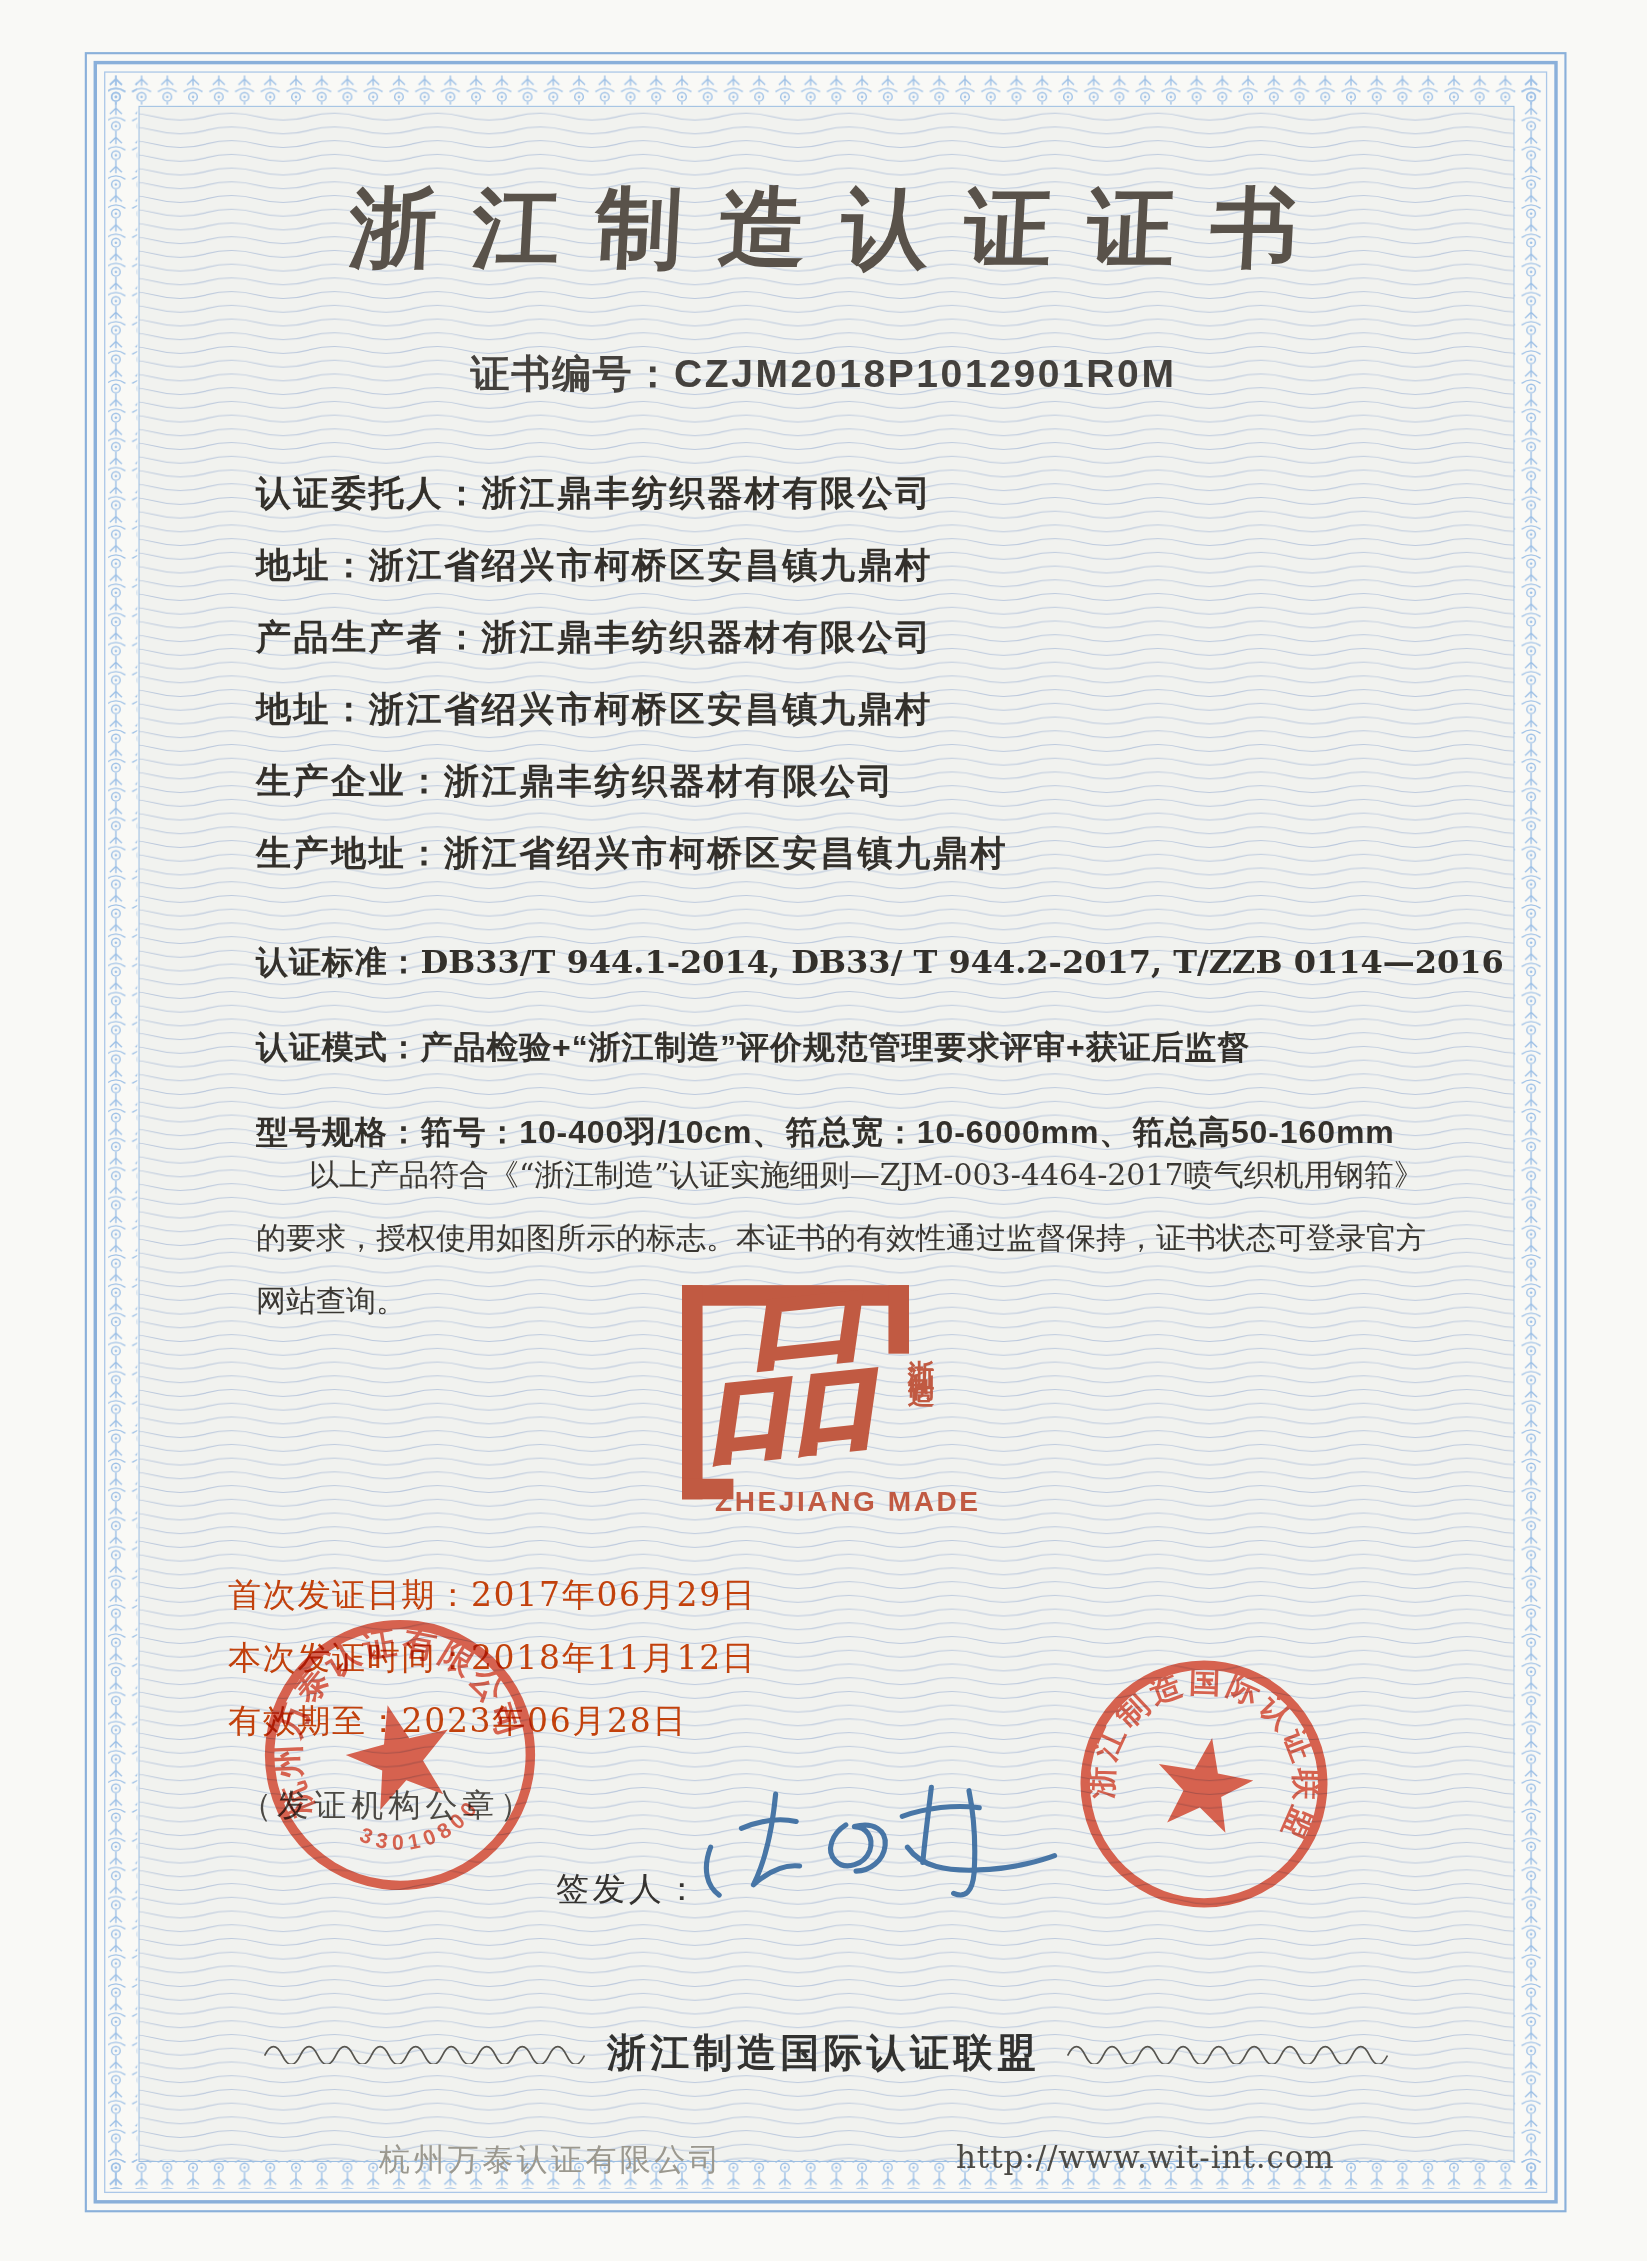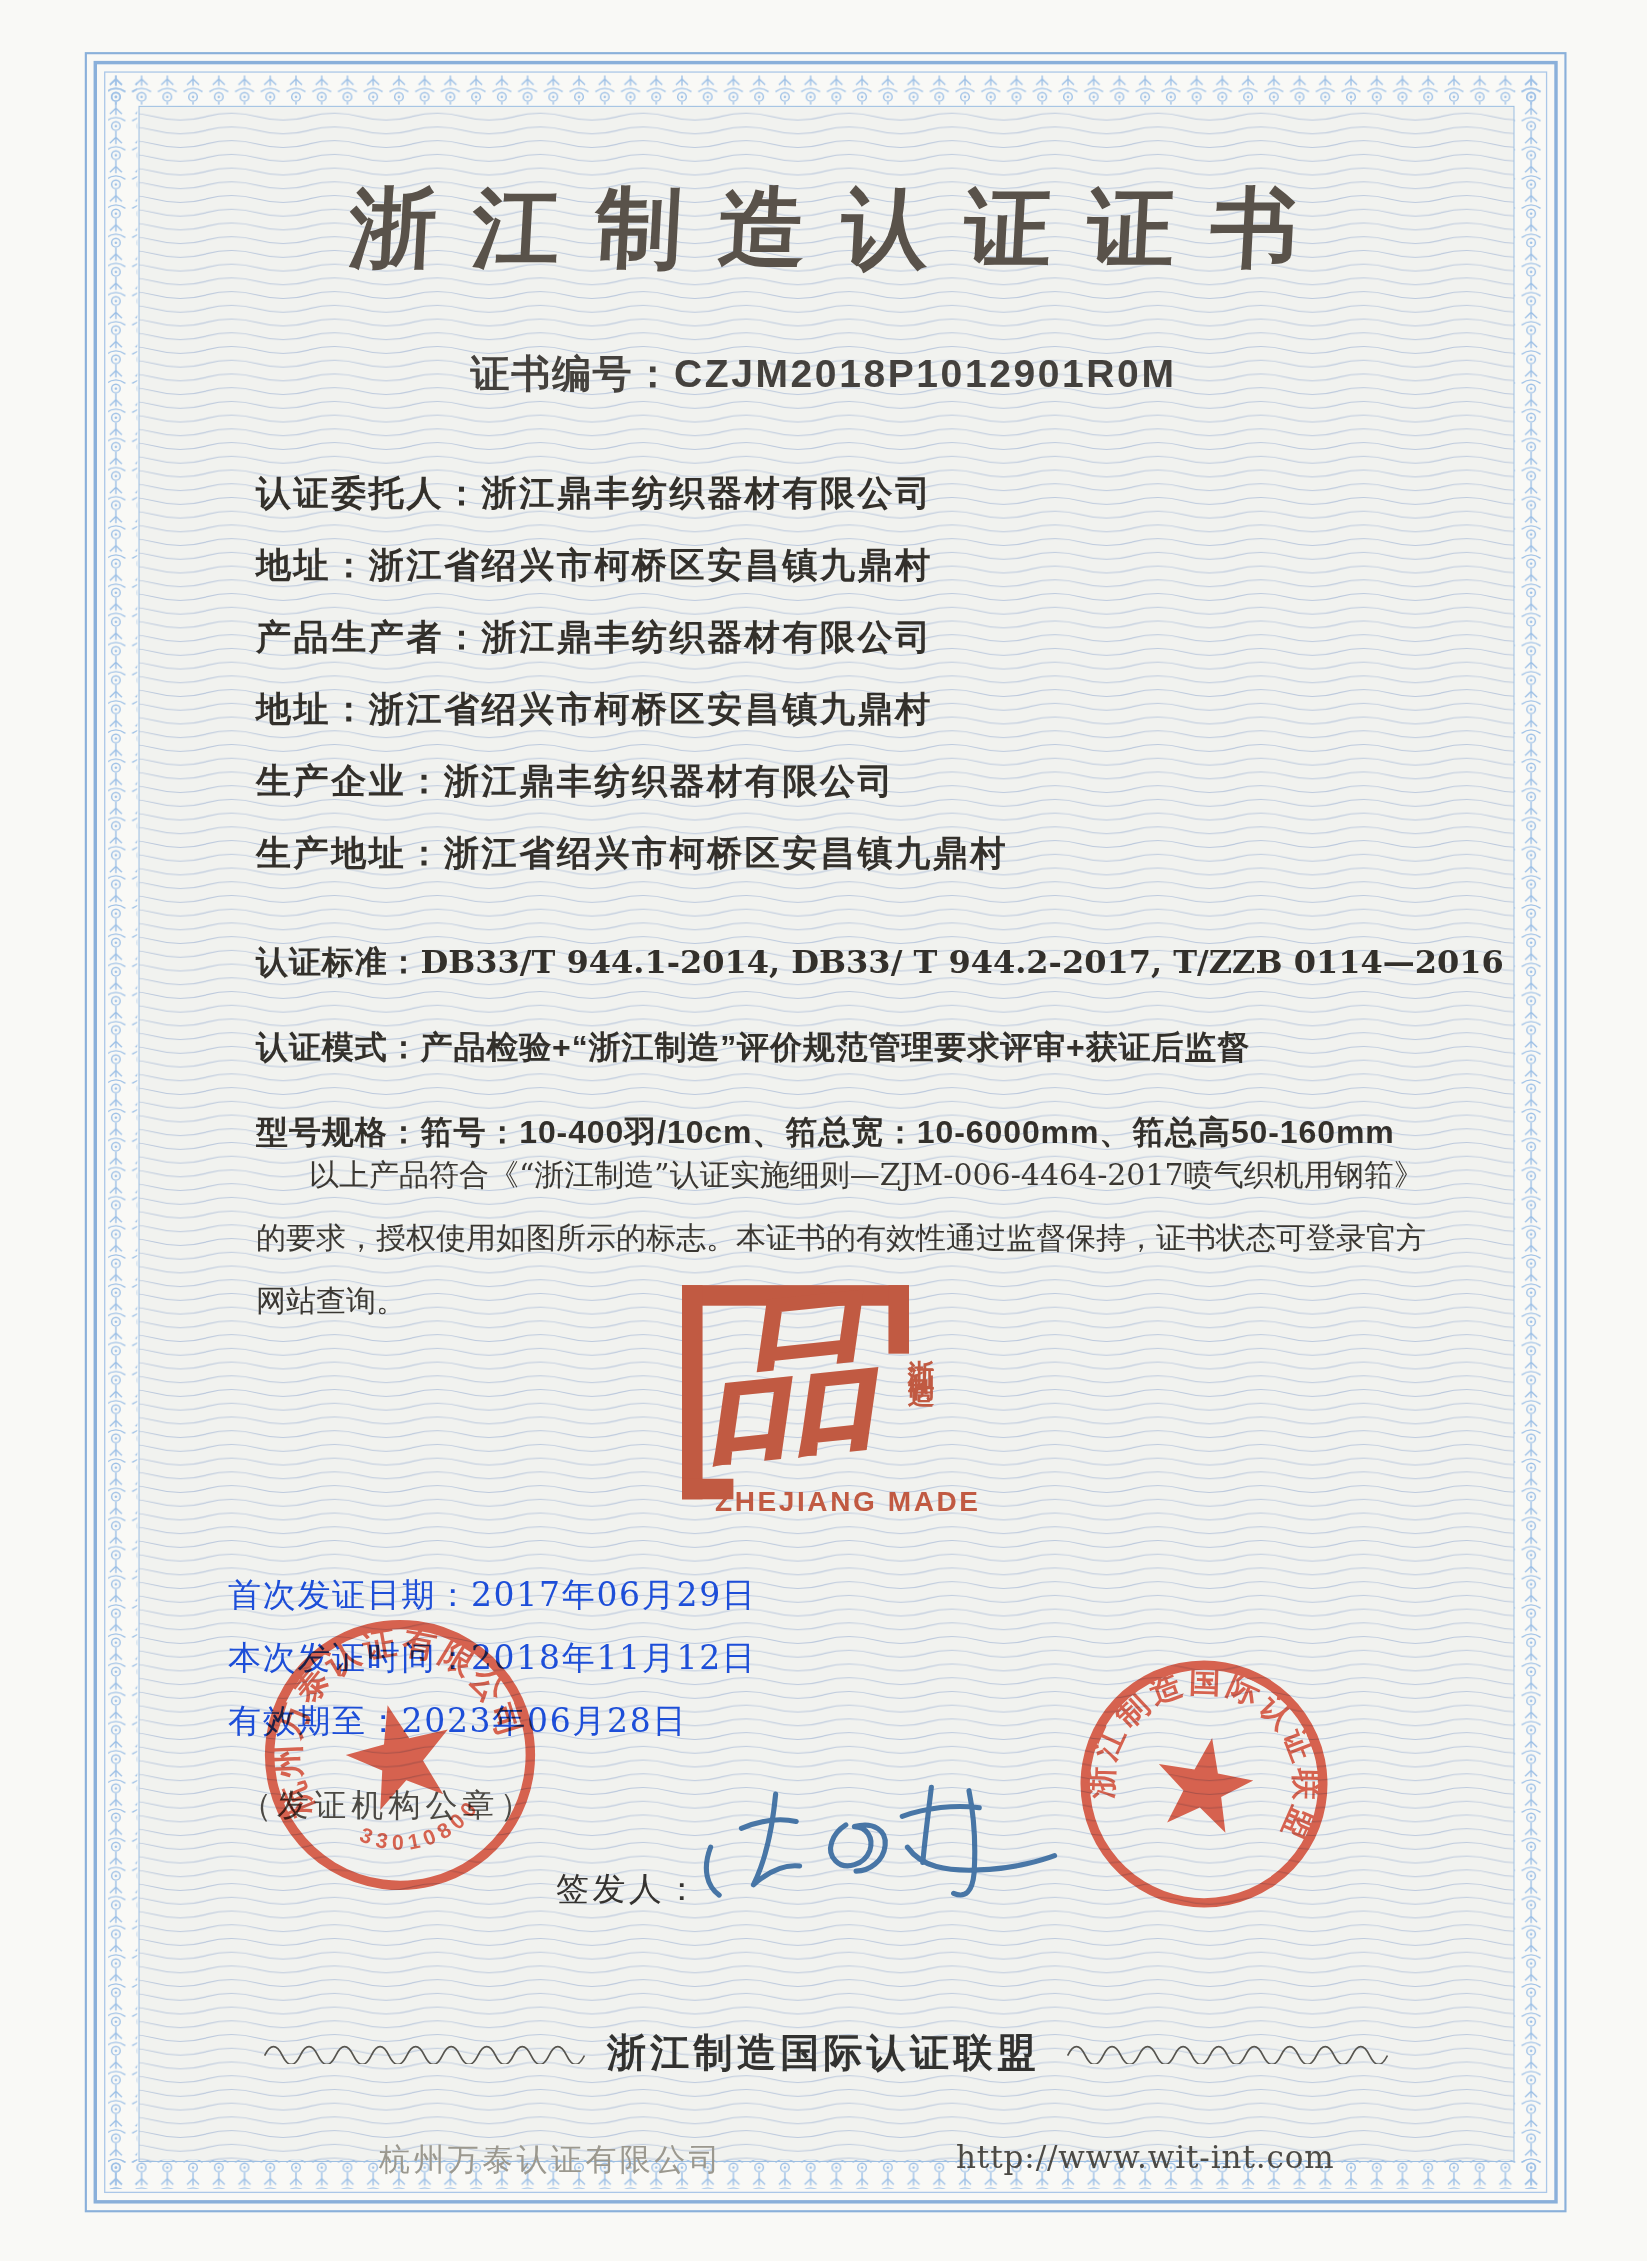--- a/index.html
+++ b/index.html
@@ -42,21 +42,21 @@
                font-family:"DejaVu Serif","Liberation Serif",serif;font-style:italic;font-weight:700;
                color:#c15a42;transform:rotate(-6deg);}
   .logo .vtext{position:absolute;right:0px;top:53px;writing-mode:vertical-rl;
                font-size:26.6px;font-weight:700;color:#c15a42;letter-spacing:6.9px;}
   .logo .caption{position:absolute;left:33px;bottom:1.7px;font-size:28px;font-weight:700;
                color:#c15a42;letter-spacing:2.6px;white-space:nowrap;}
 
   
   .dates{left:228px;top:1573px;}
   .dates .line{height:63px;font-size:33px;font-family:"DejaVu Serif","Liberation Serif",serif;
-               color:#1d4ed8;letter-spacing:1.7px;white-space:nowrap;}
+               color:#c2410c;letter-spacing:1.7px;white-space:nowrap;}
   .sealnote{left:240px;top:1784px;font-size:32px;font-family:"DejaVu Serif","Liberation Serif",serif;
             color:#4b4944;letter-spacing:5.1px;}
   .signer{left:556px;top:1867px;font-size:33px;font-family:"DejaVu Serif","Liberation Serif",serif;
           color:#353330;letter-spacing:3.4px;text-align:center;}
   .signature{left:686px;top:1765px;}
 
   
   .seal{mix-blend-mode:multiply;opacity:.88;}
   .seal-left{left:242px;top:1597px;width:316px;height:316px;transform:rotate(-14deg);}
   .seal-right{left:1060px;top:1640px;width:288px;height:288px;transform:rotate(10deg);}
@@ -123,21 +123,21 @@
     <div class="line"><span>生产地址：</span><span>浙江省绍兴市柯桥区安昌镇九鼎村</span></div>
   </div>
 
   <div class="abs details">
     <div class="line"><span>认证标准：</span><span class="latin">DB33/T 944.1-2014, DB33/ T 944.2-2017, T/ZZB 0114—2016</span></div>
     <div class="line"><span>认证模式：</span><span>产品检验+“浙江制造”评价规范管理要求评审+获证后监督</span></div>
     <div class="line"><span>型号规格：</span><span>筘号：10-400羽/10cm、筘总宽：10-6000mm、筘总高50-160mm</span></div>
   </div>
 
   <div class="abs statement">
-    <div class="l1">以上产品符合《“浙江制造”认证实施细则—ZJM-006-4464-2017喷气织机用钢筘》</div>
+    <div class="l1">以上产品符合《“浙江制造”认证实施细则—ZJM-003-4464-2017喷气织机用钢筘》</div>
     <div>的要求，授权使用如图所示的标志。本证书的有效性通过监督保持，证书状态可登录官方</div>
     <div>网站查询。</div>
   </div>
 
   <div class="abs logo">
     <svg width="227" height="235" viewBox="0 0 265 274">
       <g fill="#c15a42">
         <rect x="0" y="0" width="265" height="24"></rect>
         <rect x="241" y="0" width="24" height="80"></rect>
         <rect x="0" y="0" width="24" height="250"></rect>

